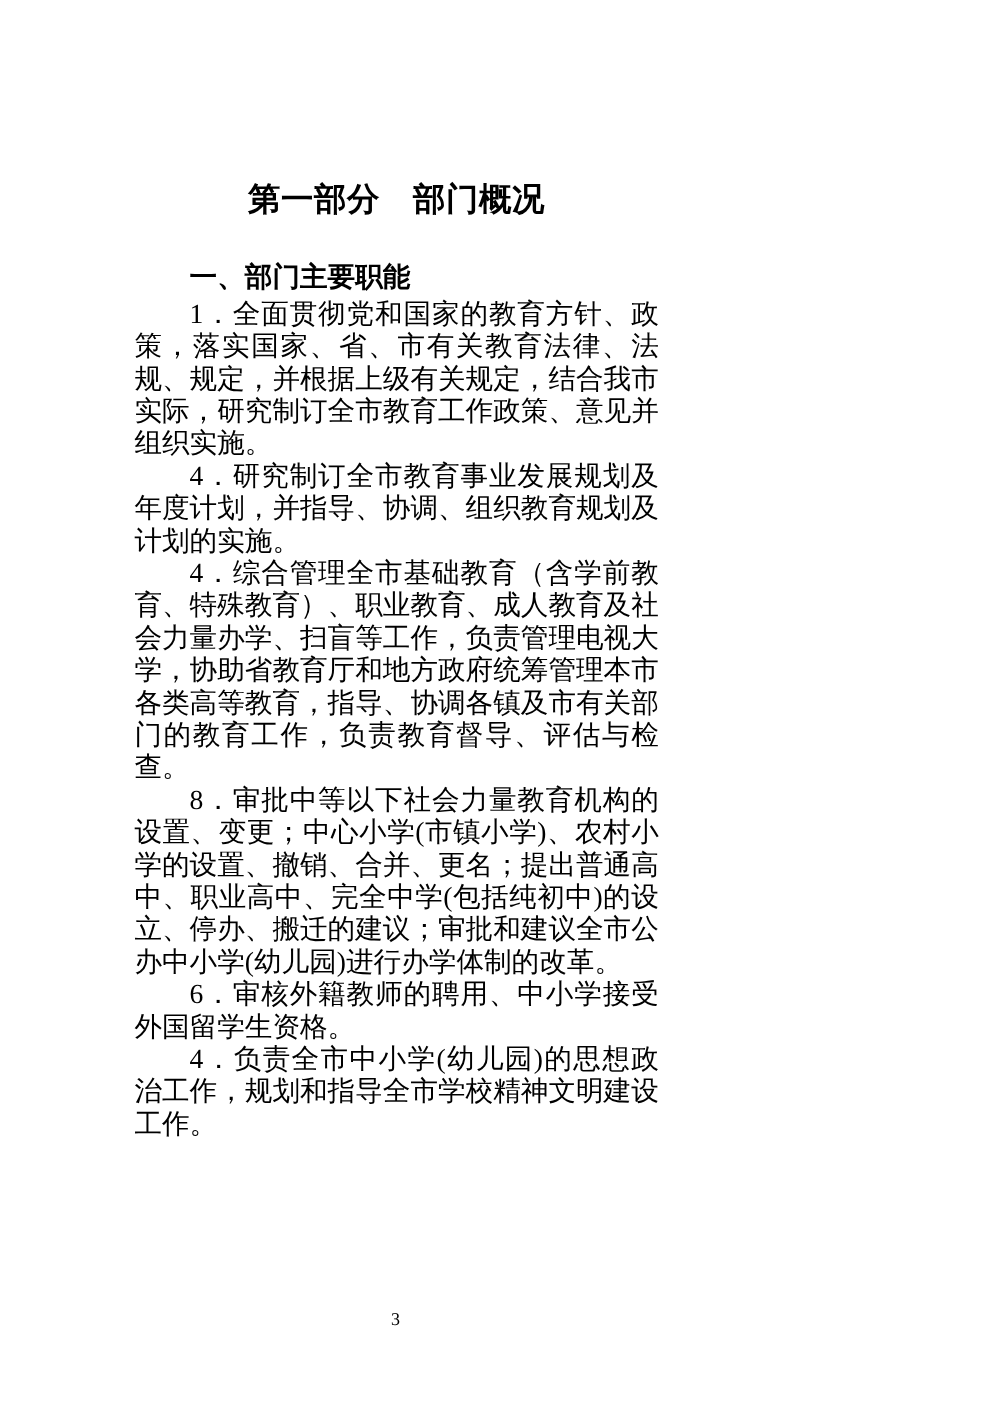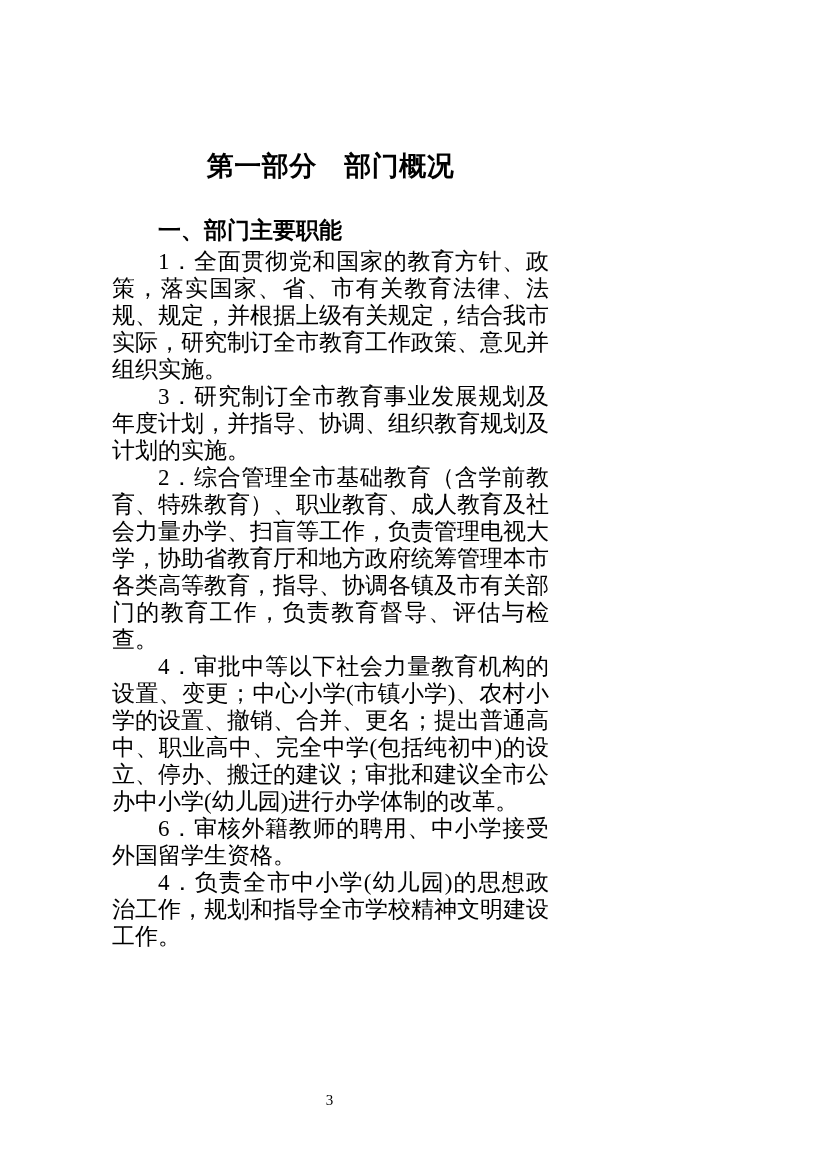--- a/index.html
+++ b/index.html
@@ -58,26 +58,26 @@
 
 <div class="page">
 
   <h1 class="doc-title">第一部分　部门概况</h1>
 
   <div class="body-text">
     <p class="section-heading">一、部门主要职能</p>
 
     <p class="para">1．全面贯彻党和国家的教育方针、政策，落实国家、省、市有关教育法律、法规、规定，并根据上级有关规定，结合我市实际，研究制订全市教育工作政策、意见并组织实施。</p>
 
-    <p class="para">3．研究制订全市教育事业发展规划及年度计划，并指导、协调、组织教育规划及计划的实施。</p>
+    <p class="para">4．研究制订全市教育事业发展规划及年度计划，并指导、协调、组织教育规划及计划的实施。</p>
 
 
-    <p class="para">2．综合管理全市基础教育（含学前教育、特殊教育）、职业教育、成人教育及社会力量办学、扫盲等工作，负责管理电视大学，协助省教育厅和地方政府统筹管理本市各类高等教育，指导、协调各镇及市有关部门的教育工作，负责教育督导、评估与检查。</p>
+    <p class="para">4．综合管理全市基础教育（含学前教育、特殊教育）、职业教育、成人教育及社会力量办学、扫盲等工作，负责管理电视大学，协助省教育厅和地方政府统筹管理本市各类高等教育，指导、协调各镇及市有关部门的教育工作，负责教育督导、评估与检查。</p>
 
-    <p class="para">4．审批中等以下社会力量教育机构的设置、变更；中心小学(市镇小学)、农村小学的设置、撤销、合并、更名；提出普通高中、职业高中、完全中学(包括纯初中)的设立、停办、搬迁的建议；审批和建议全市公办中小学(幼儿园)进行办学体制的改革。</p>
+    <p class="para">8．审批中等以下社会力量教育机构的设置、变更；中心小学(市镇小学)、农村小学的设置、撤销、合并、更名；提出普通高中、职业高中、完全中学(包括纯初中)的设立、停办、搬迁的建议；审批和建议全市公办中小学(幼儿园)进行办学体制的改革。</p>
 
     <p class="para">6．审核外籍教师的聘用、中小学接受外国留学生资格。</p>
 
     <p class="para">4．负责全市中小学(幼儿园)的思想政治工作，规划和指导全市学校精神文明建设工作。</p>
   </div>
 
   <div class="page-number">3</div>
 
 </div>
 

